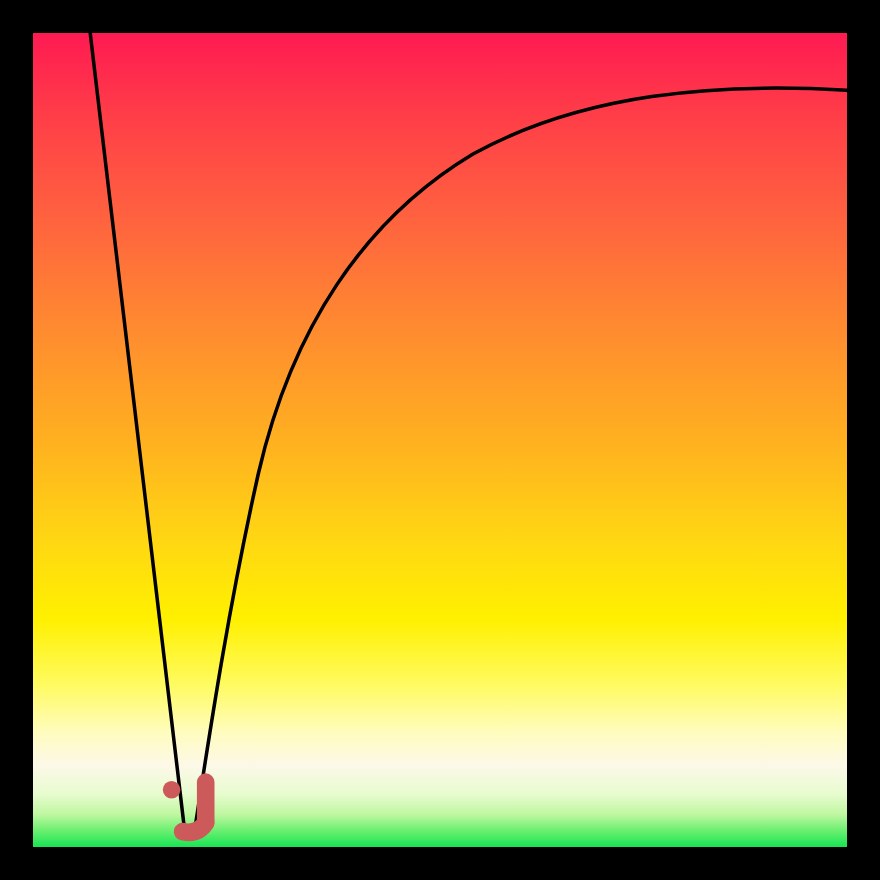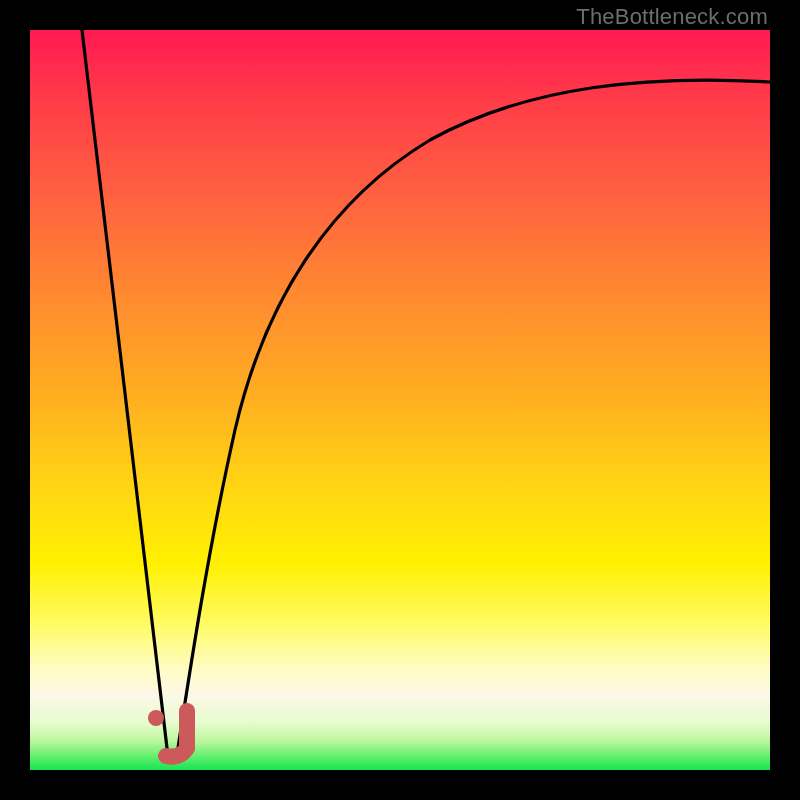--- a/index.html
+++ b/index.html
@@ -59,21 +59,20 @@
     font-size: 22px;
     font-weight: 400;
     letter-spacing: 0.2px;
   }
 </style>
 </head>
 <body>
 
 <div class="frame">
 
-  <div class="attribution">TheBottleneck.com</div>
 
   <div class="plot">
 
     <svg class="curves" viewBox="0 0 740 740" preserveAspectRatio="none">
 
       <path d="M 52 0 L 137 718" stroke="#000" stroke-width="3.2" fill="none" stroke-linecap="round"></path>
 
       <path d="M 148 718
                C 160 640, 178 520, 205 400
                C 235 270, 300 170, 400 110

